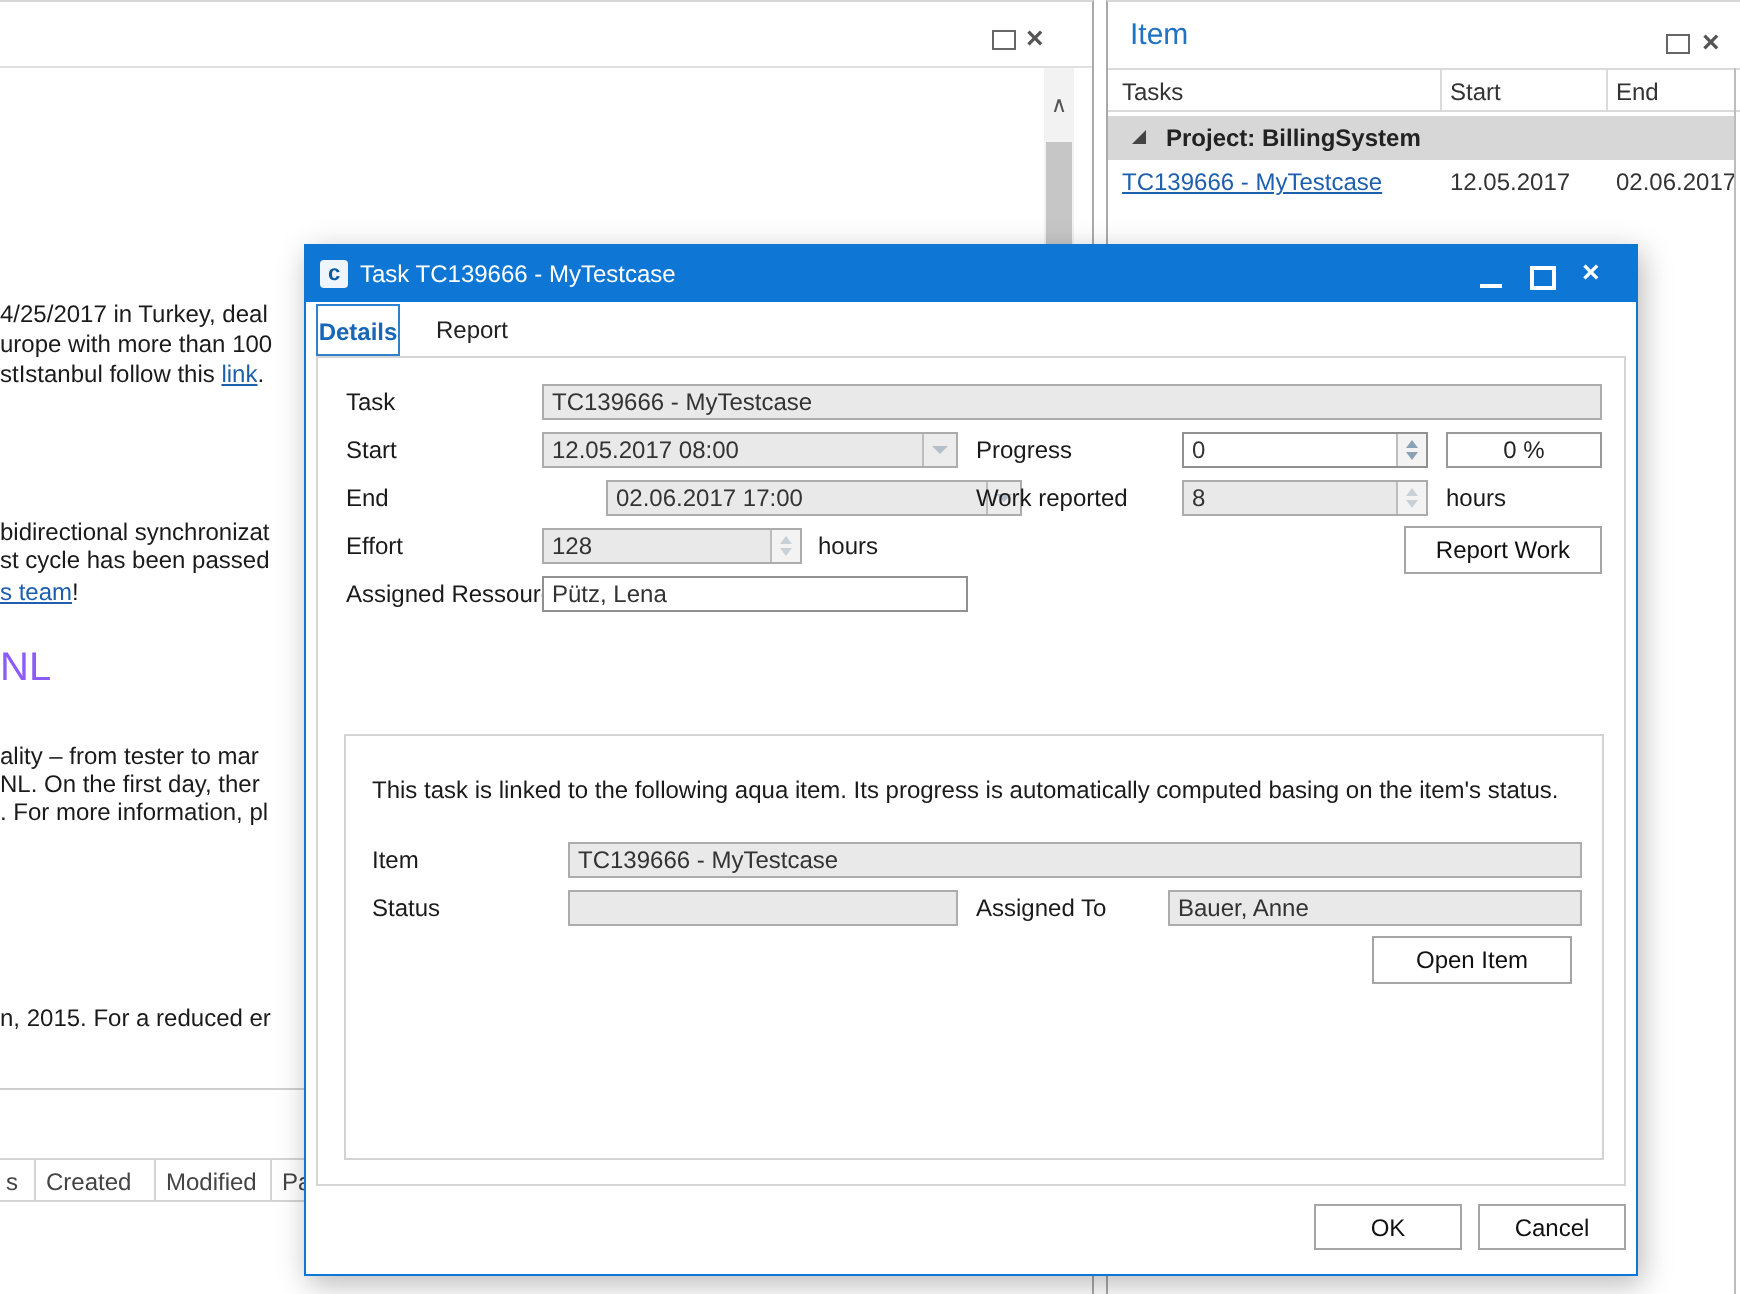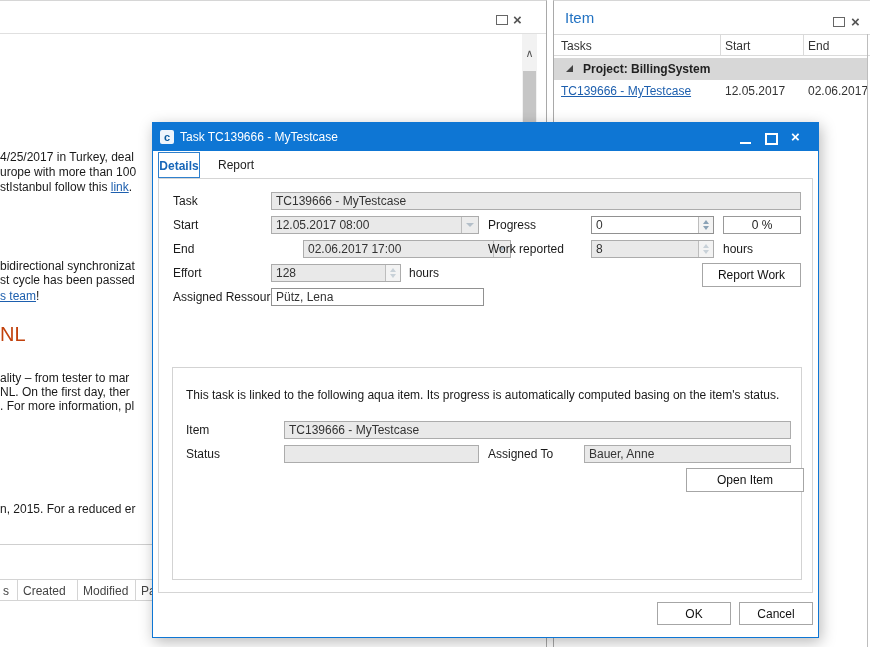--- a/index.html
+++ b/index.html
@@ -12,21 +12,21 @@
   
   #bg-window{left:0;top:0;width:547px;height:647px;background:#fff;
              border-top:1px solid #d6d6d6;border-right:1px solid #a9a9a9;box-sizing:border-box;}
   #bg-titlebar{left:0;top:0;width:546px;height:32px;background:#fff;border-bottom:1px solid #e0e0e0;}
   .winctl-max{width:10px;height:8px;border:1px solid #666;}
   .winctl-close{color:#555;font-size:15px;line-height:10px;font-weight:bold;}
   #bg-scroll-track{left:522px;top:33px;width:15px;height:510px;background:#f2f2f2;}
   #bg-scroll-up{left:0;top:14px;width:15px;text-align:center;color:#555;font-size:11px;line-height:11px;}
   #bg-scroll-thumb{left:1px;top:37px;width:13px;height:70px;background:#c6c6c6;}
   .bg-line{left:0;width:152px;overflow:hidden;white-space:nowrap;color:#1a1a1a;}
-  .bg-heading{color:#c2410c;font-size:20px;}
+  .bg-heading{color:#8b5cf6;font-size:20px;}
   a.inline-link{color:#1d5fae;text-decoration:underline;cursor:pointer;}
   #bg-divider{left:0;top:543px;width:547px;border-top:1px solid #cfcfcf;}
   #bg-thead{left:0;top:578px;width:547px;height:22px;border-top:1px solid #d4d4d4;border-bottom:1px solid #d4d4d4;box-sizing:border-box;background:#fff;color:#444;}
   .bg-th{top:4px;white-space:nowrap;}
   .bg-th-sep{top:0;width:0;height:20px;border-left:1px solid #d4d4d4;}
 
   
   #tasks-panel{left:553px;top:0;width:317px;height:647px;background:#fff;
                border-left:1px solid #a9a9a9;border-top:1px solid #d6d6d6;box-sizing:border-box;}
   #tasks-title{left:11px;top:8px;font-size:15px;color:#2272c2;}
@@ -215,19 +215,19 @@
 
     <div class="abs fld-label" style="left:33px;top:300px;">Item</div>
     <div class="abs field" style="left:131px;top:298px;width:507px;">TC139666 - MyTestcase</div>
 
     <div class="abs fld-label" style="left:33px;top:324px;">Status</div>
     <div class="abs field" style="left:131px;top:322px;width:195px;"></div>
 
     <div class="abs fld-label" style="left:335px;top:324px;">Assigned To</div>
     <div class="abs field" style="left:431px;top:322px;width:207px;">Bauer, Anne</div>
 
-    <div class="abs btn" style="left:533px;top:345px;width:118px;height:24px;">Open Item</div>
+    <div class="abs btn" style="left:533px;top:345px;width:100px;height:24px;">Open Item</div>
 
     <div class="abs btn" style="left:504px;top:479px;width:74px;height:23px;">OK</div>
     <div class="abs btn" style="left:586px;top:479px;width:74px;height:23px;">Cancel</div>
   </div>
 
 </div>
 
 </body></html>

